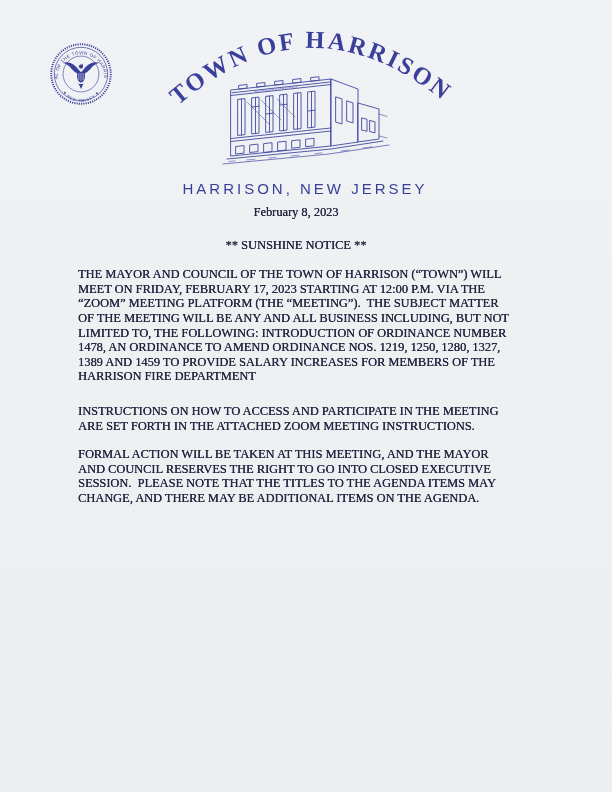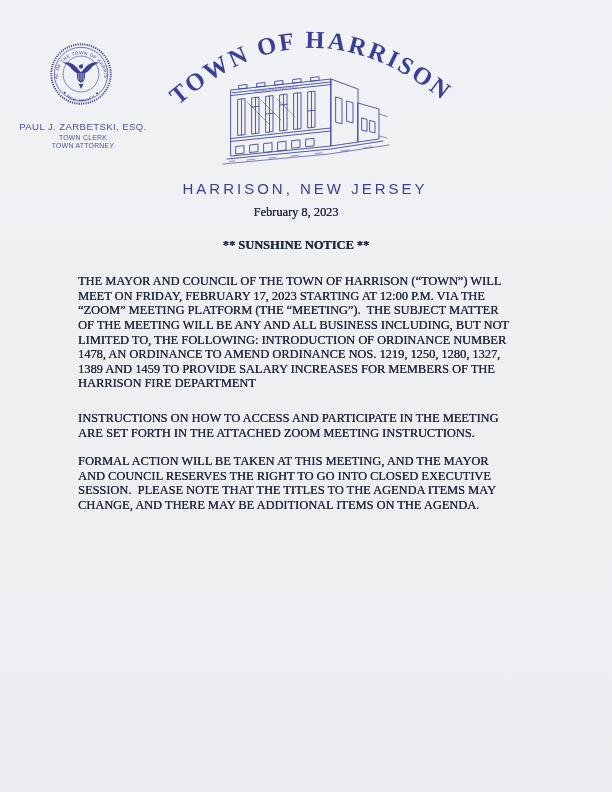--- a/index.html
+++ b/index.html
@@ -42,23 +42,23 @@
   }
 
   
   .doc{
     position:absolute;left:78px;top:205px;width:436px;
     color:#232842;
     font-size:12.4px;line-height:14.6px;
     text-shadow:0.25px 0 0 currentColor;
   }
   .doc .date{text-align:center;margin:0;}
-  .doc .notice{text-align:center;margin:18px 0 0 0;font-weight:bold;}
+  .doc .notice{text-align:center;margin:18px 0 0 0;}
   .doc p.para{margin:0;white-space:pre-wrap;}
-  .doc p.p1{margin-top:22px;}
+  .doc p.p1{margin-top:15px;}
   .doc p.p2{margin-top:20px;}
   .doc p.p3{margin-top:14px;}
   .doc .signature{margin:26px 0 0 0;padding-left:117px;white-space:nowrap;}
 </style>
 </head>
 <body>
 
 <div class="page">
 
   <div class="letterhead">
@@ -82,25 +82,20 @@
         <path d="M39,37 Q30,24 19,27 Q26,29 29,34 Q33,39 39,41 Z"></path>
         <path d="M41,37 Q50,24 61,27 Q54,29 51,34 Q47,39 41,41 Z"></path>
         <circle cx="40" cy="31.5" r="2.4"></circle>
         <path d="M40,29.6 l3,-1.6 l-1.8,2.6 Z"></path>
         <path d="M35.5,37.5 h9 v6 q0,4.5 -4.5,6.5 q-4.5,-2 -4.5,-6.5 Z"></path>
         <path d="M37.5,39 v8 M40,39 v9 M42.5,39 v8" stroke="#eff0f3" stroke-width="0.7"></path>
         <path d="M37,50.5 L40,57 L43,50.5 Q40,52.5 37,50.5 Z"></path>
       </g>
     </svg>
 
-    <div class="lh-left">
-      <div class="name">PAUL J. ZARBETSKI, ESQ.</div>
-      <div class="role">TOWN CLERK</div>
-      <div class="role">TOWN ATTORNEY</div>
-    </div>
 
     <svg class="arc-title" viewBox="0 0 322 95">
       <defs>
         <path id="titleArc" d="M 32,84 Q 161,-26 294,80" fill="none"></path>
       </defs>
       <text font-family="Liberation Serif, serif" font-weight="bold" font-size="24.5" fill="#3a3f99" letter-spacing="2.5">
         <textPath href="#titleArc" startOffset="50%" text-anchor="middle">TOWN OF HARRISON</textPath>
       </text>
     </svg>
 

